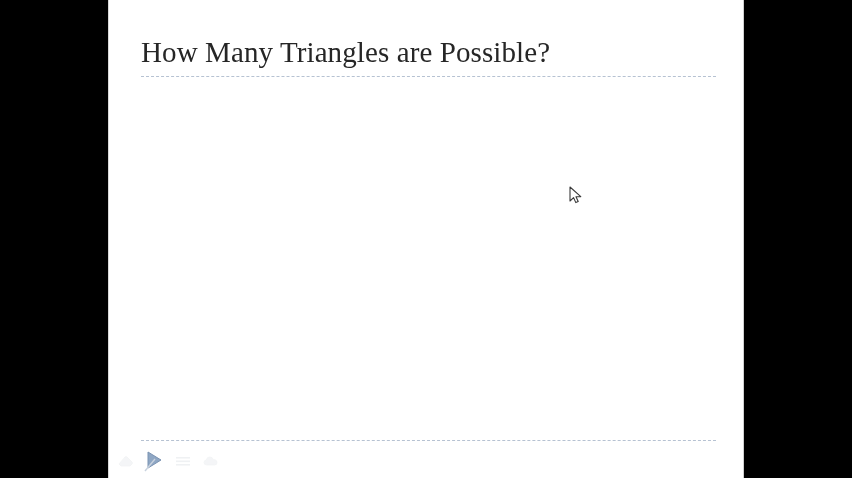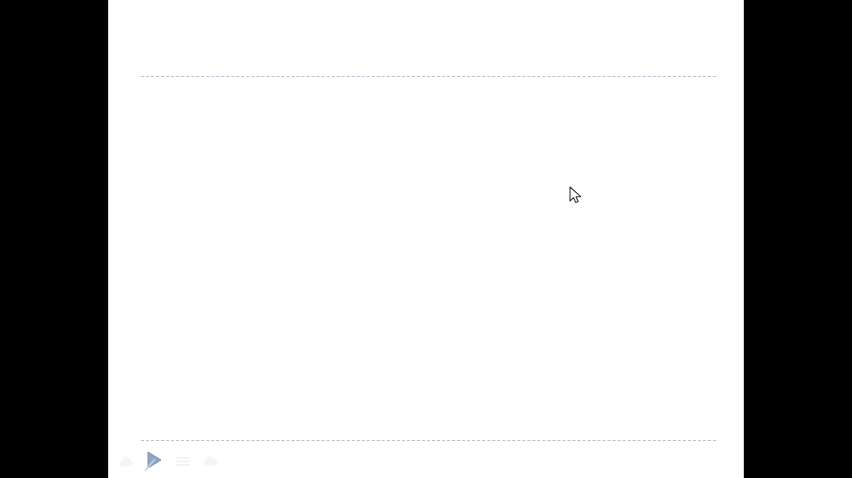--- a/index.html
+++ b/index.html
@@ -138,20 +138,23 @@
 <body>
 
 <div id="stage">
 
   <div class="letterbox left"></div>
 
   <div class="letterbox right"></div>
 
   <div id="slide">
 
+    <div id="title-block">
+      <div id="page-title">How Many Triangles are Possible?</div>
+    </div>
 
     <div id="title-rule" class="rule-dashed"></div>
 
     <div id="slide-body"></div>
 
     <div id="footer-rule" class="rule-dashed"></div>
 
     <div id="toolbar">
 
       <button class="tool-btn">

